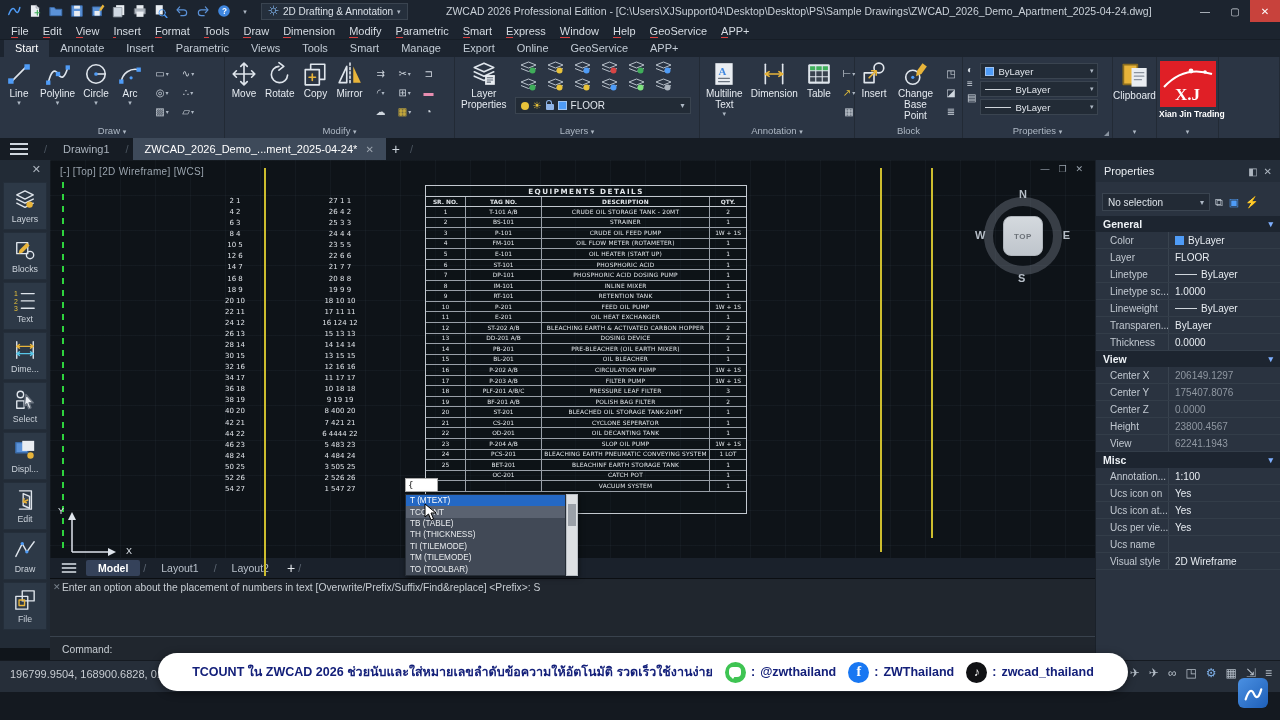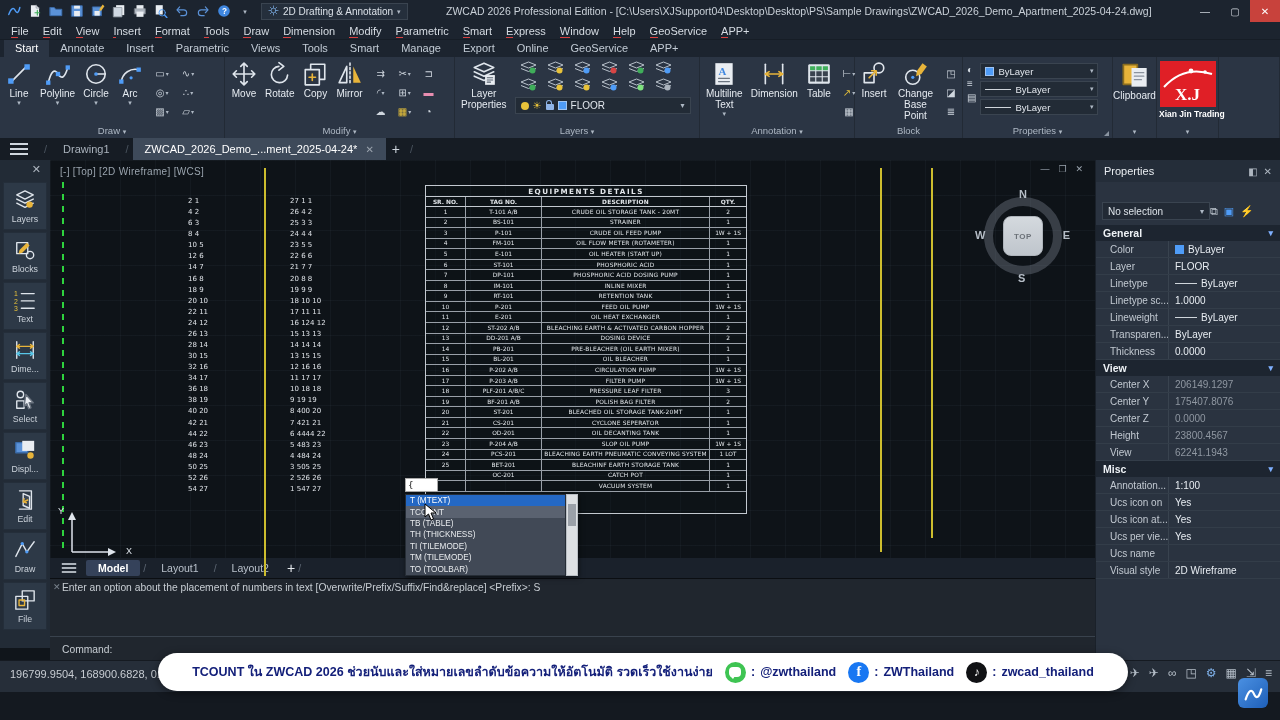--- a/index.html
+++ b/index.html
@@ -82,21 +82,21 @@
 
 
 .canvas{position:absolute;left:50px;top:160px;width:1045px;height:398px;background:#0e1318;background-image:linear-gradient(rgba(140,160,185,.05) 1px,transparent 1px),linear-gradient(90deg,rgba(140,160,185,.05) 1px,transparent 1px);background-size:35px 35px;overflow:hidden}
 .vplabel{position:absolute;left:10px;top:6px;font-size:10px;color:#9aa4ae;letter-spacing:.3px}
 .vpbtns{position:absolute;right:12px;top:4px;color:#9aa4ae;font-size:9px;display:flex;gap:9px}
 .vline{position:absolute;width:2px}
 .vl-green{left:12px;top:22px;height:368px;background:repeating-linear-gradient(#2ed33e 0 6px,transparent 6px 12px)}
 .vl-y1{left:830px;top:8px;height:384px;background:#cdbd2e}
 .vl-y2{left:881px;top:8px;height:370px;background:#cdbd2e}
 .rootyline{position:absolute;left:264px;top:168px;width:2px;height:408px;background:#cdbd2e;z-index:4}
-.numcol{position:absolute;top:36px;font-size:7px;color:#dfe3e8;text-align:left;line-height:11.08px;font-family:"DejaVu Sans",sans-serif;white-space:nowrap}
+.numcol{position:absolute;top:36px;font-size:7px;color:#dfe3e8;text-align:center;line-height:11.08px;font-family:"DejaVu Sans",sans-serif;white-space:nowrap}
 #numA{left:138px;width:94px}
 #numB{left:240px;width:100px}
 
 
 .eqtable{position:absolute;left:375px;top:25px;width:322px;border:1px solid #c3c9d0;font-family:"DejaVu Sans",sans-serif;color:#e3e7eb;background:rgba(14,19,24,.3)}
 .t-title{height:11px;border-bottom:1px solid #c3c9d0;font-size:7.2px;font-weight:bold;text-align:center;line-height:11px;letter-spacing:1.5px}
 .t-head,.t-row{display:flex;border-bottom:1px solid #99a0a8;font-size:5.9px;white-space:nowrap}
 .t-head{height:10px;font-weight:bold;border-bottom:1px solid #c3c9d0}
 .t-row{height:10.55px}
 .t-head>div,.t-row>div{border-right:1px solid #99a0a8;display:flex;align-items:center;justify-content:center;overflow:hidden}
@@ -138,21 +138,21 @@
 .cmd-close{position:absolute;left:3px;top:3px;color:#79828c;font-size:9px}
 .cmd-lines{padding:3px 0 0 12px;font-size:10.3px;line-height:12.3px;color:#c7cdd3;white-space:nowrap}
 .cmd-sep{position:absolute;left:0;right:0;bottom:23px;height:1px;background:#39424d}
 .cmd-prompt{position:absolute;left:12px;bottom:5px;font-size:10.3px;color:#c7cdd3}
 
 
 .props{position:absolute;left:1095px;top:160px;width:185px;height:500px;background:#2a3340;border-left:1px solid #1a212a;z-index:3}
 .props-title{height:22px;display:flex;align-items:center;padding:0 8px;font-size:11px;color:#e8ecf0;background:#242d39;gap:6px}
 .props-title .sp{flex:1}
 .pt-ic{color:#aeb6c0;font-size:10px}
-.props-sel{margin:20px 6px 5px;display:flex;align-items:center}
+.props-sel{margin:11px 6px 5px;display:flex;gap:5px;align-items:center}
 .sel-box{flex:0 0 108px;display:flex;justify-content:space-between;align-items:center;background:#222a35;border:1px solid #3a4450;height:18px;padding:0 5px;font-size:10px;color:#dde3e9}
 .sel-box .darr{font-size:8px;color:#aeb8c4}
 .sel-icons{display:flex;gap:6px;font-size:11px;color:#bcc4cd;align-items:center}
 .psec-h{height:16px;background:#1d2530;display:flex;align-items:center;padding:0 7px;font-size:10.5px;font-weight:bold;color:#eef2f6;justify-content:space-between}
 .psec-h .darr{color:#7fb0ff;font-size:9px}
 .prow{display:flex;height:17px;border-bottom:1px solid #333d49;font-size:10px;align-items:stretch;background:#2a3340}
 .prow .pl{width:72px;padding-left:14px;color:#c2c9d1;white-space:nowrap;overflow:hidden;display:flex;align-items:center}
 .prow .pv{flex:1;border-left:1px solid #39434f;display:flex;align-items:center;padding-left:6px;color:#e8edf2;gap:4px;white-space:nowrap;overflow:hidden}
 .prow .pv.dim{color:#8f97a1}
 .psw{width:9px;height:9px;flex:0 0 auto}

